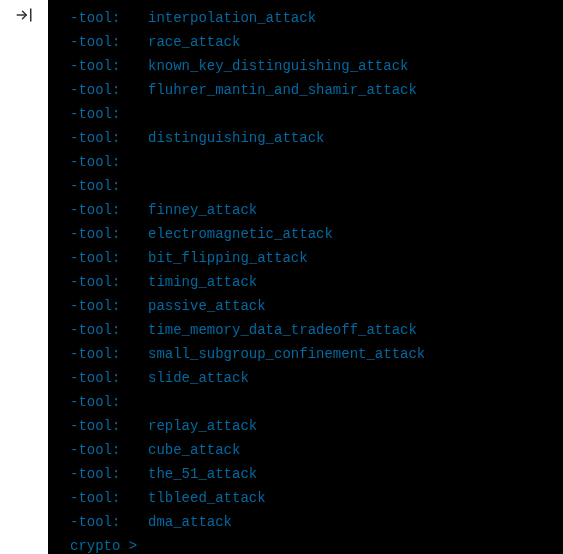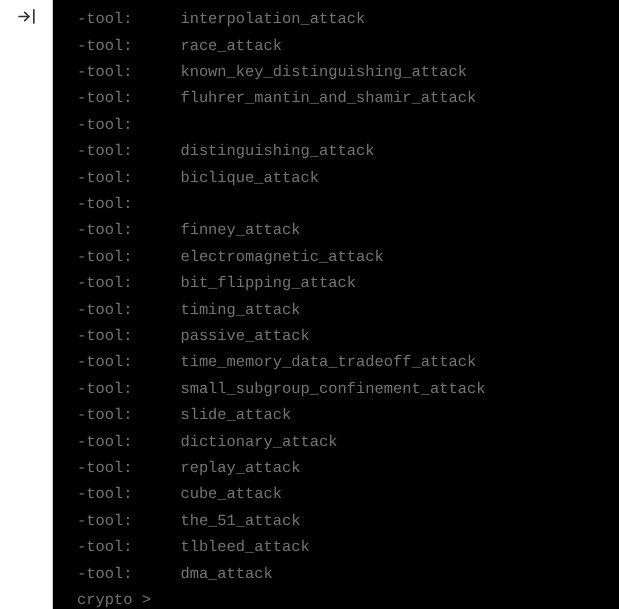--- a/index.html
+++ b/index.html
@@ -19,36 +19,35 @@
       width: 48px;
       background: #ffffff;
       padding-top: 6px;
       display: flex;
       flex-direction: column;
       align-items: center;
     }
     .terminal {
       flex: 1;
       background: #000000;
-      color: #737373;
+      color: #0369a1;
       padding: 6px 0 6px 22px;
       overflow: hidden;
       line-height: 24px;
     }
     .line {
       white-space: pre;
       display: flex;
     }
     .flag {
       display: inline-block;
       min-width: 78px;
     }
     .val {
       display: inline-block;
-      margin-left: 16px;
     }
     .prompt-line {
       white-space: pre;
     }
     .exit-icon {
       color: #333333;
       cursor: pointer;
     }
     .exit-icon svg {
       width: 18px;
@@ -69,31 +68,31 @@
 </div>
 
 <div class="terminal">
   <div id="lines-container">
       <div class="line"><span class="flag">-tool:</span>   <span class="val">interpolation_attack</span></div>
       <div class="line"><span class="flag">-tool:</span>   <span class="val">race_attack</span></div>
       <div class="line"><span class="flag">-tool:</span>   <span class="val">known_key_distinguishing_attack</span></div>
       <div class="line"><span class="flag">-tool:</span>   <span class="val">fluhrer_mantin_and_shamir_attack</span></div>
       <div class="line"><span class="flag">-tool:</span>   </div>
       <div class="line"><span class="flag">-tool:</span>   <span class="val">distinguishing_attack</span></div>
-      <div class="line"><span class="flag">-tool:</span>   <span class="val">biclique_attack</span></div>
+      <div class="line"><span class="flag">-tool:</span>   </div>
       <div class="line"><span class="flag">-tool:</span>   </div>
       <div class="line"><span class="flag">-tool:</span>   <span class="val">finney_attack</span></div>
       <div class="line"><span class="flag">-tool:</span>   <span class="val">electromagnetic_attack</span></div>
       <div class="line"><span class="flag">-tool:</span>   <span class="val">bit_flipping_attack</span></div>
       <div class="line"><span class="flag">-tool:</span>   <span class="val">timing_attack</span></div>
       <div class="line"><span class="flag">-tool:</span>   <span class="val">passive_attack</span></div>
       <div class="line"><span class="flag">-tool:</span>   <span class="val">time_memory_data_tradeoff_attack</span></div>
       <div class="line"><span class="flag">-tool:</span>   <span class="val">small_subgroup_confinement_attack</span></div>
       <div class="line"><span class="flag">-tool:</span>   <span class="val">slide_attack</span></div>
-      <div class="line"><span class="flag">-tool:</span>   <span class="val">dictionary_attack</span></div>
+      <div class="line"><span class="flag">-tool:</span>   </div>
       <div class="line"><span class="flag">-tool:</span>   <span class="val">replay_attack</span></div>
       <div class="line"><span class="flag">-tool:</span>   <span class="val">cube_attack</span></div>
       <div class="line"><span class="flag">-tool:</span>   <span class="val">the_51_attack</span></div>
       <div class="line"><span class="flag">-tool:</span>   <span class="val">tlbleed_attack</span></div>
       <div class="line"><span class="flag">-tool:</span>   <span class="val">dma_attack</span></div>
     </div>
   <div class="prompt-line"><span>crypto &gt; </span></div>
 </div>
 
 </body></html>

